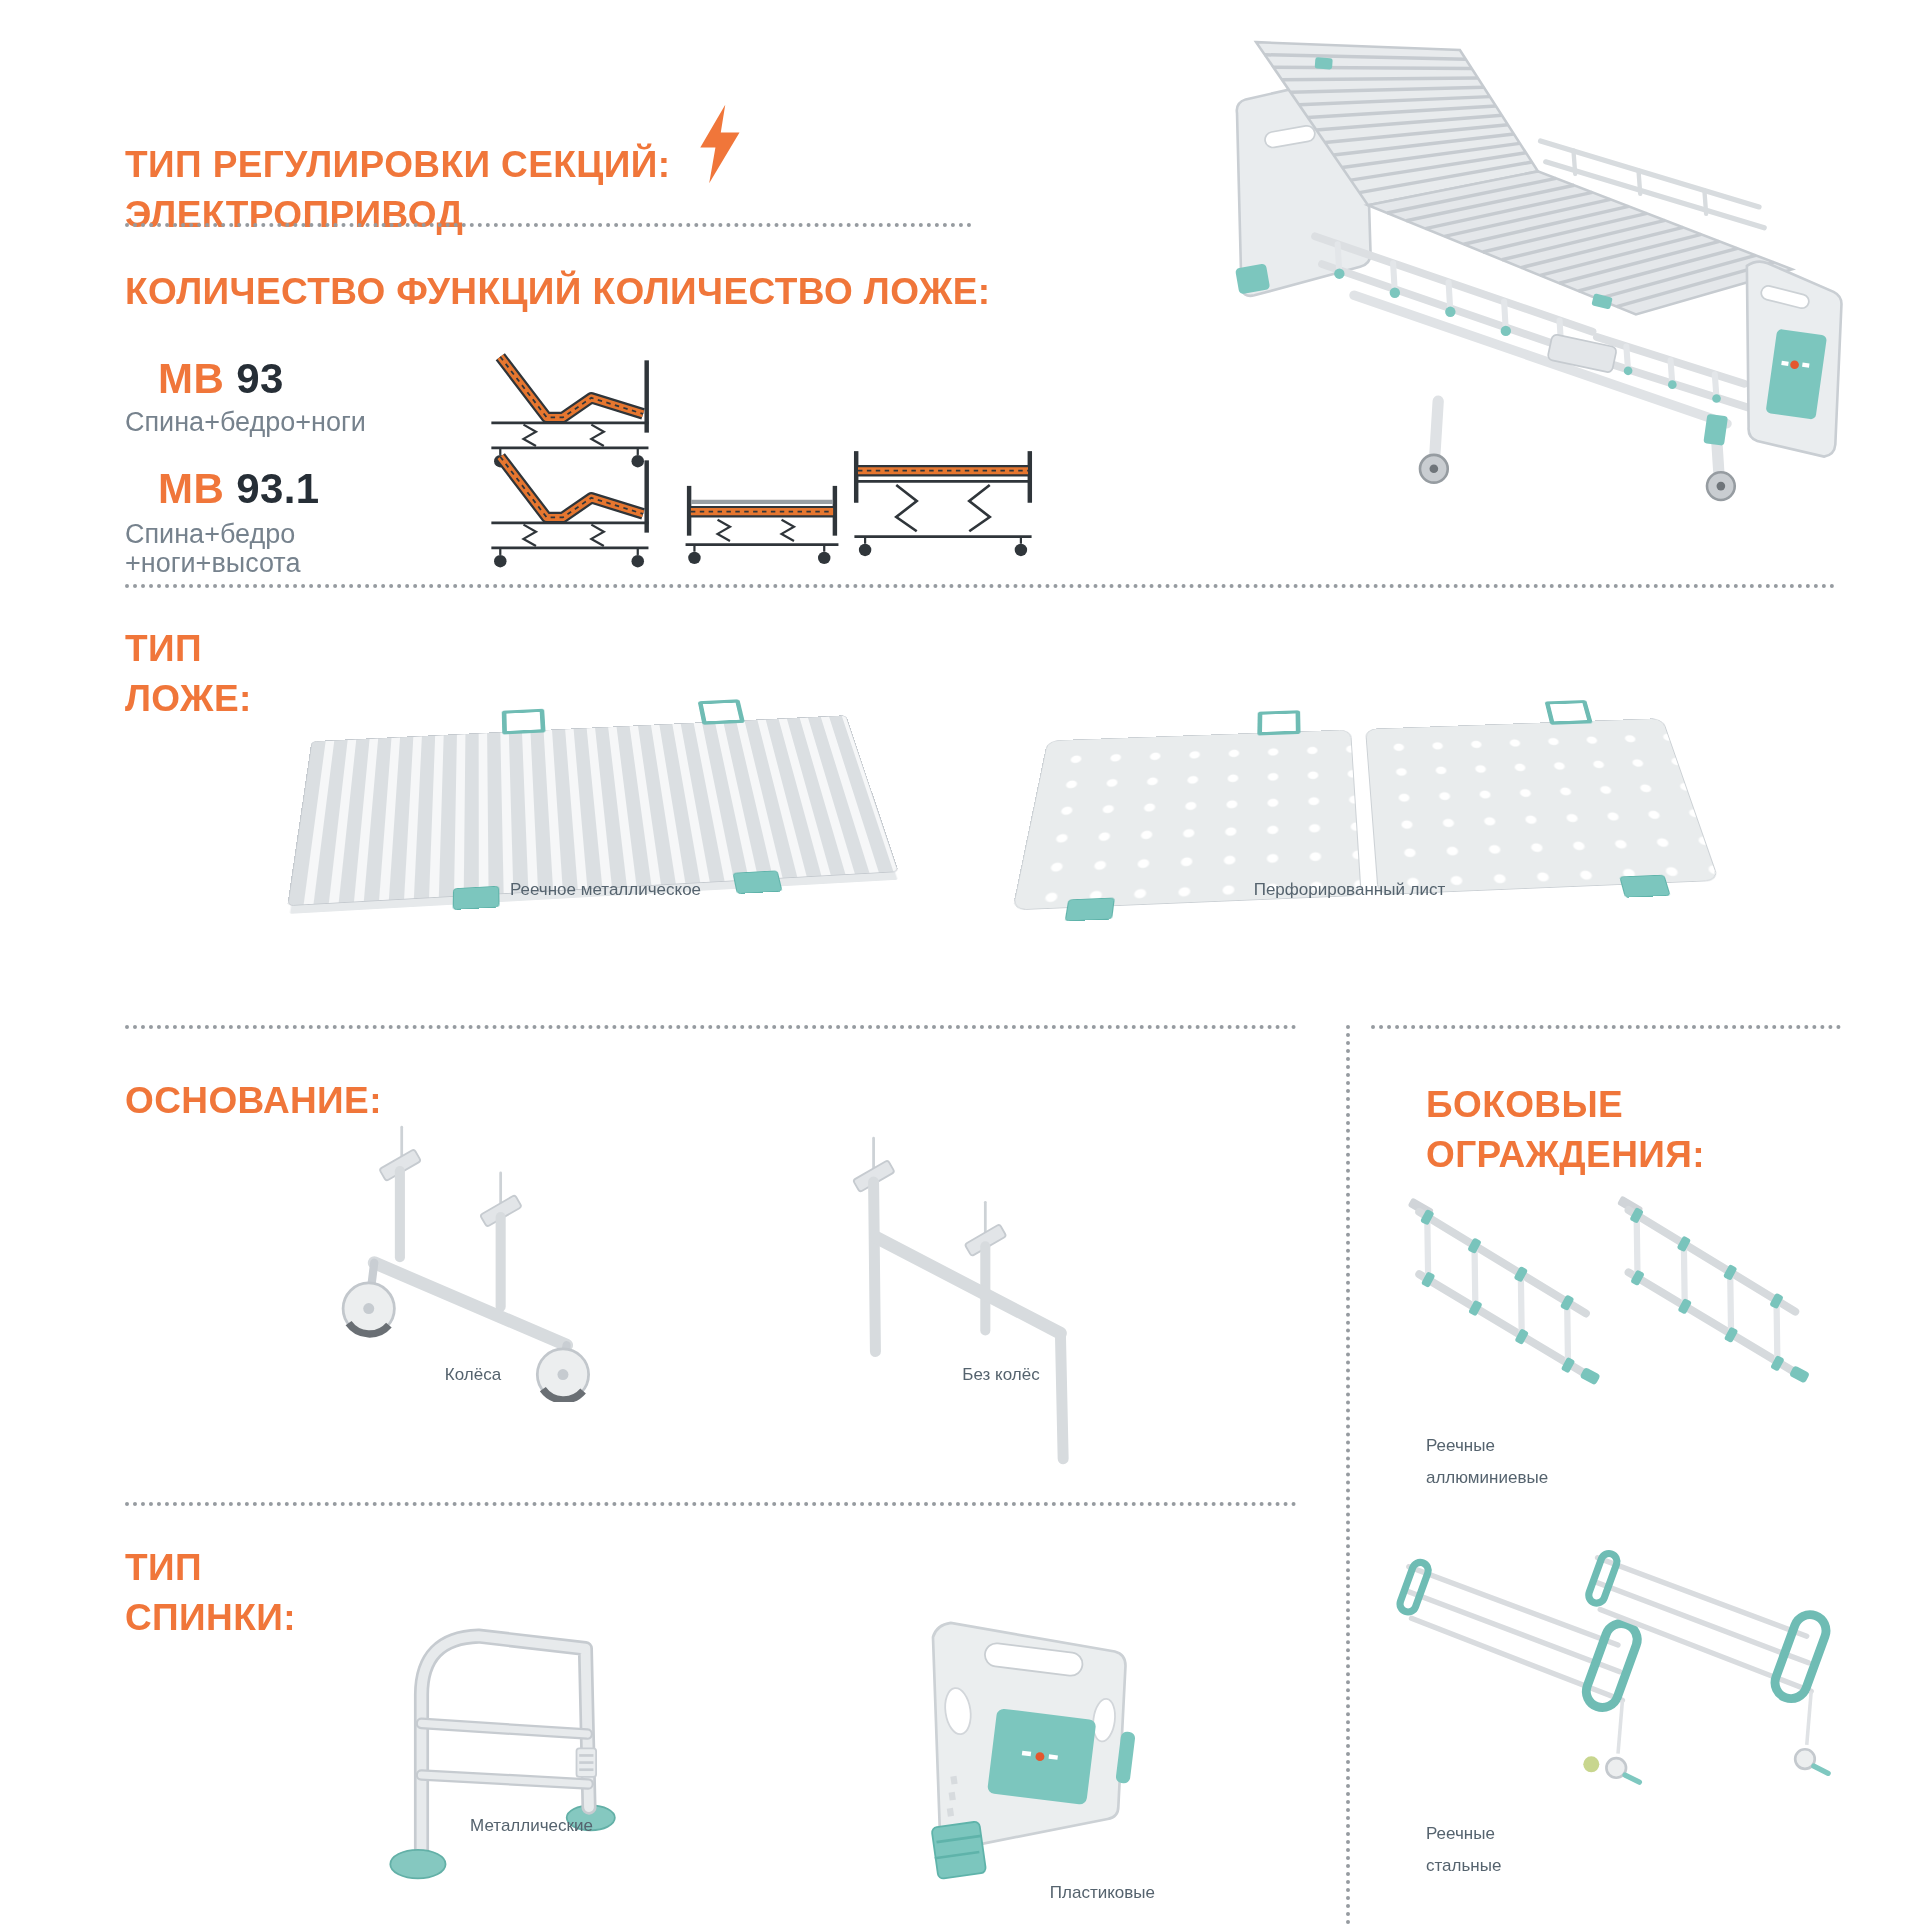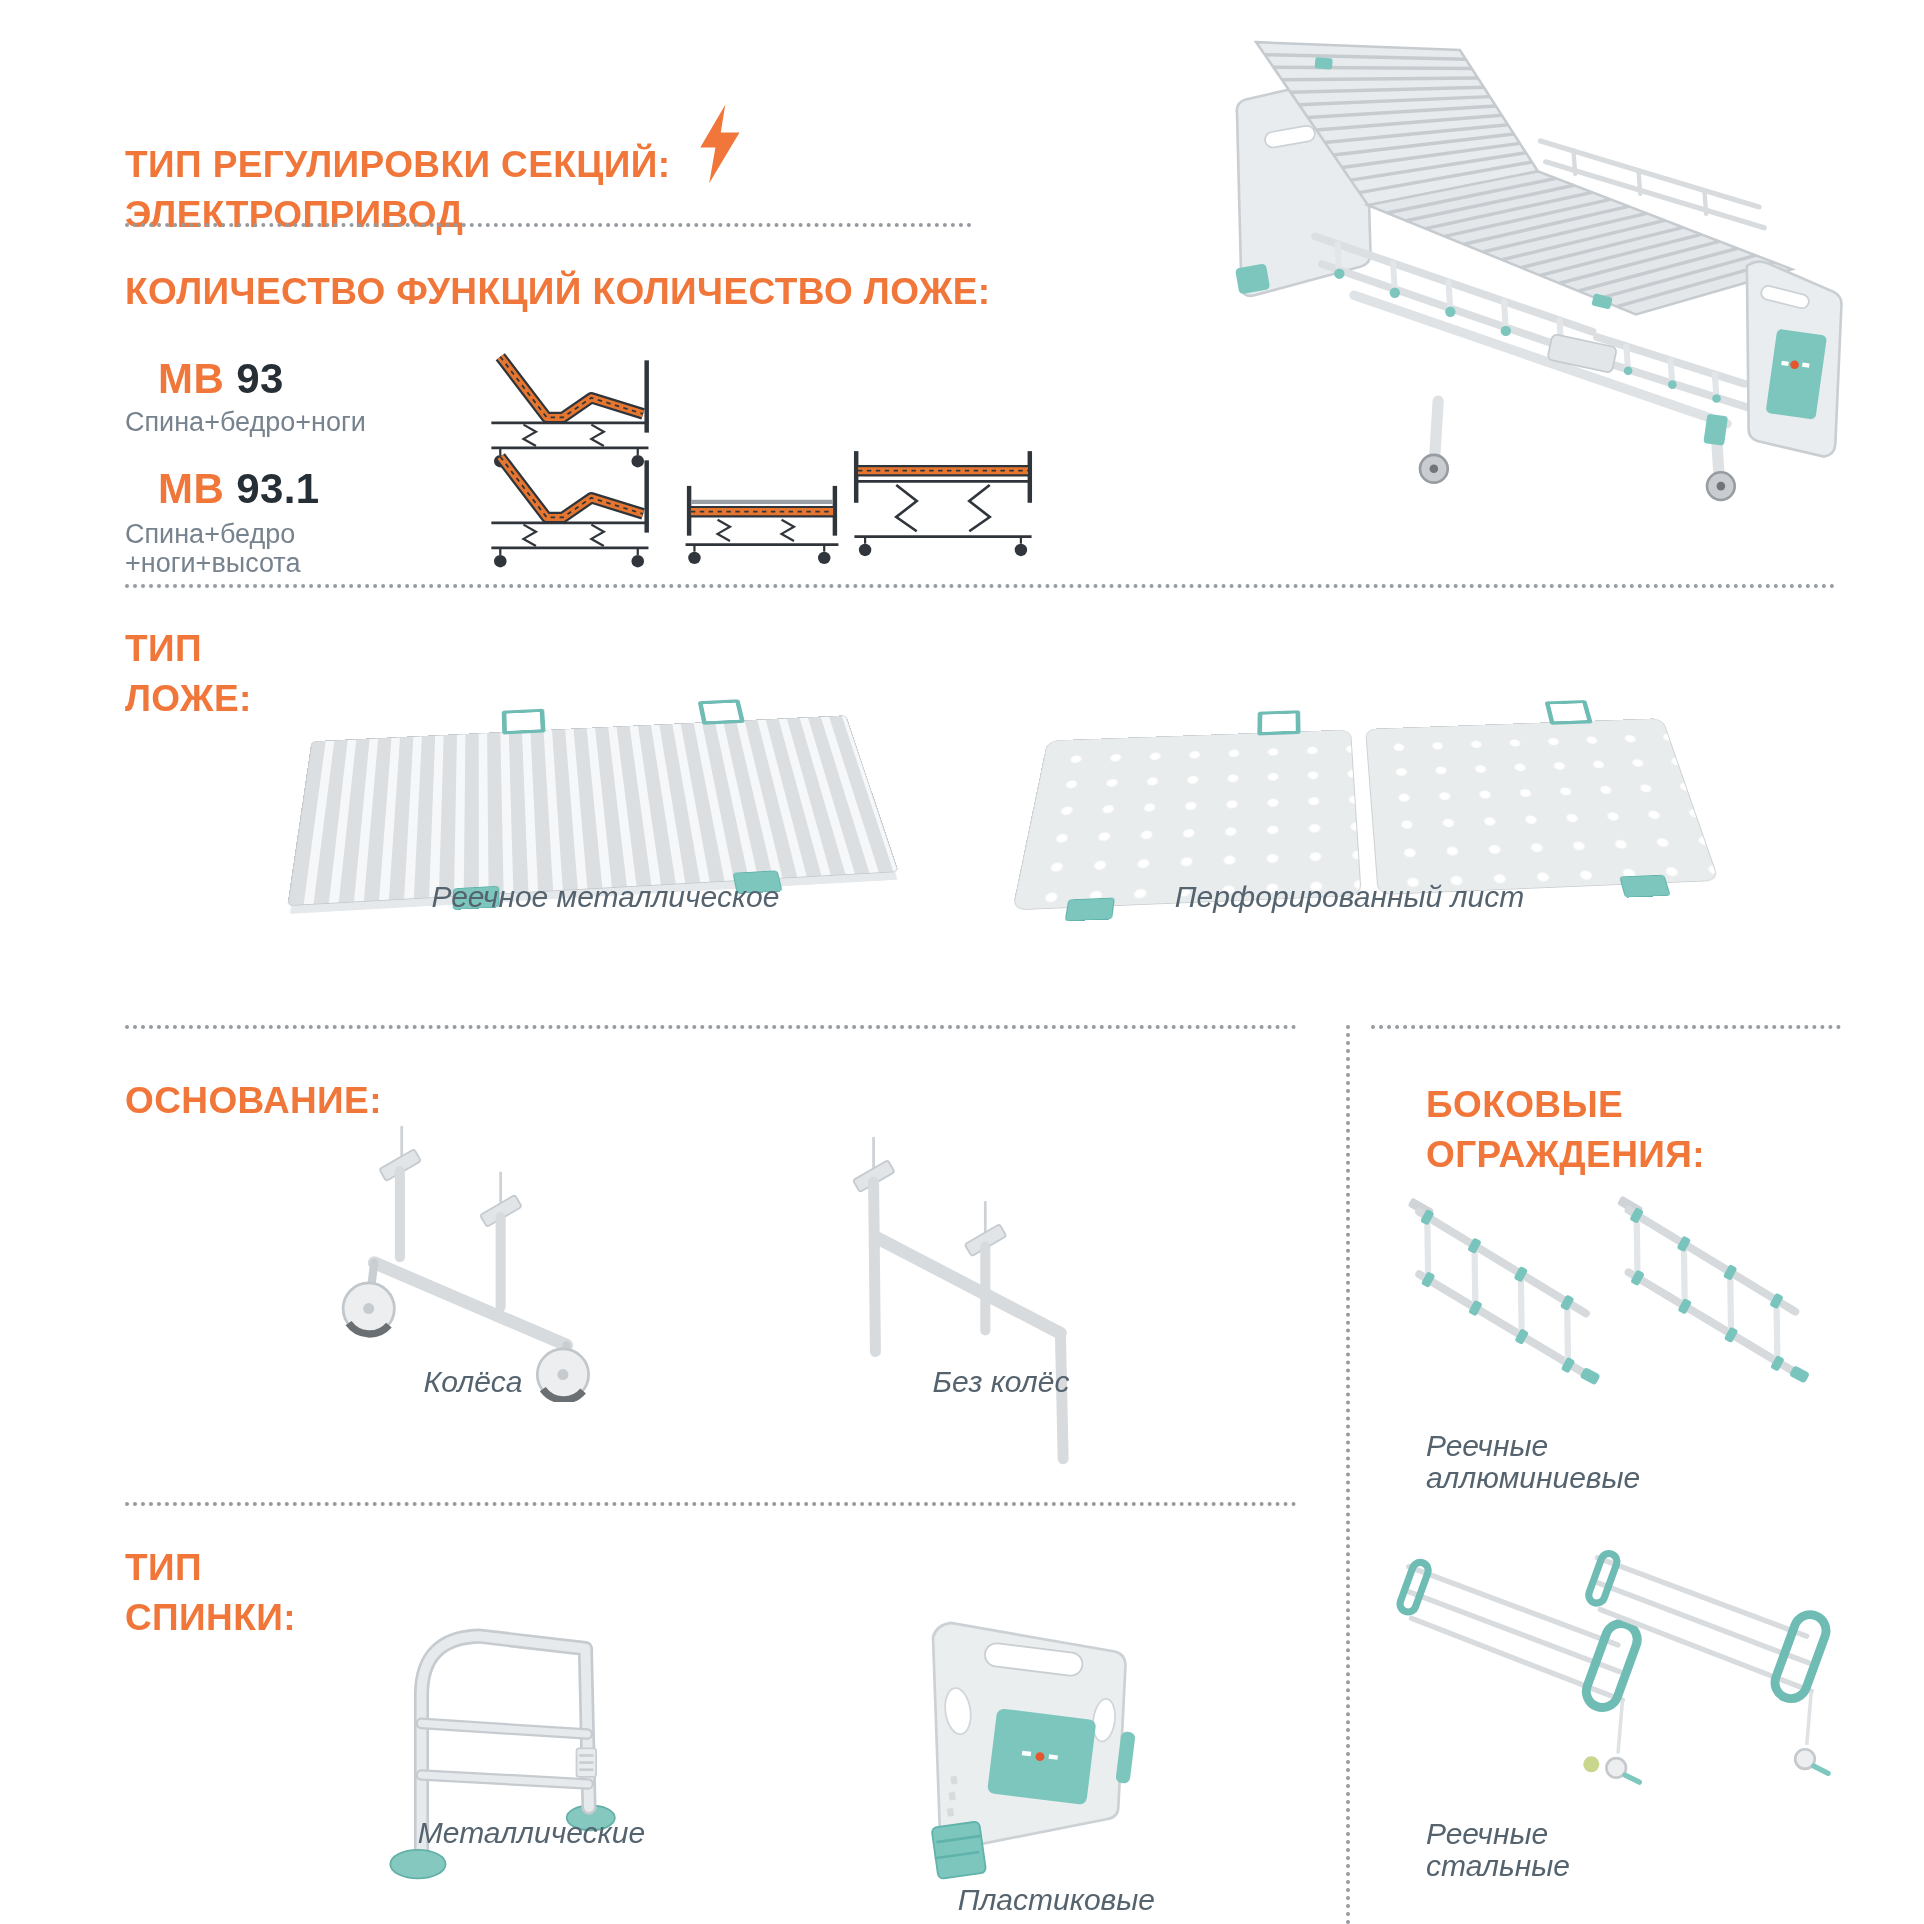--- a/index.html
+++ b/index.html
@@ -14,21 +14,21 @@
     --panel:#E9ECEE;
   }
   html,body{margin:0;padding:0;background:#ffffff;}
   #page{position:relative;width:1925px;height:1925px;background:#ffffff;overflow:hidden;
         font-family:"Liberation Sans",sans-serif;}
   .abs{position:absolute;}
   .h-orange{color:var(--accent);font-weight:bold;font-size:37px;line-height:50px;letter-spacing:0.4px;}
   .model-code{font-size:42px;font-weight:bold;color:var(--dark);letter-spacing:0.4px;}
   .model-code .pfx{color:var(--accent);margin-left:33px;}
   .model-sub{font-size:27px;line-height:28.5px;color:#76828D;}
-  .caption{font-size:30px;color:var(--cap);font-style:italic;}
+  .caption{font-size:17px;color:var(--cap);}
   .caption.center{text-align:center;}
   .dotted-h{height:0;border-top:4.5px dotted var(--div);}
   .dotted-v{width:0;border-left:4.5px dotted var(--div);}
   
   .deck-wrap{pointer-events:none;}
   .slatdeck{position:absolute;left:45px;top:-7.1px;width:570px;height:214px;
     background:repeating-linear-gradient(90deg,#dbdfe2 0 14.3px,#f6f7f8 14.3px 23px);
     background-color:#eef0f2;border:1.8px solid #c5cacf;border-radius:5.3px;
     transform:perspective(1069px) rotateX(42deg) rotateZ(-4deg);
     box-shadow:0 12.5px 0 -3.6px #e6e9eb;}

